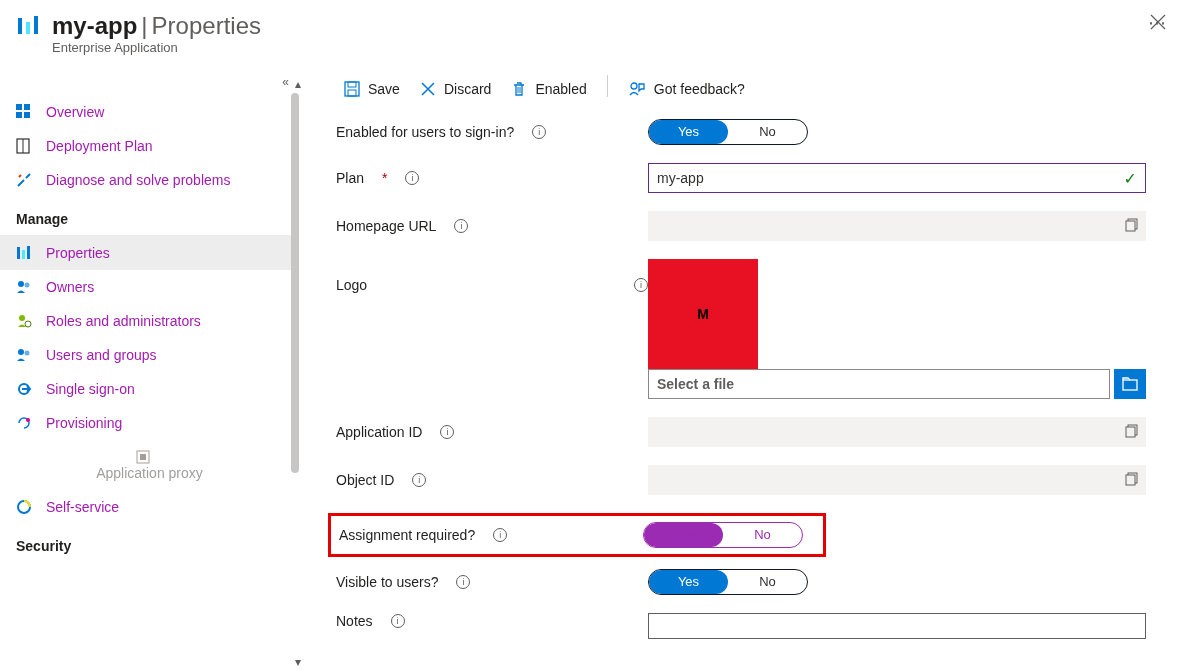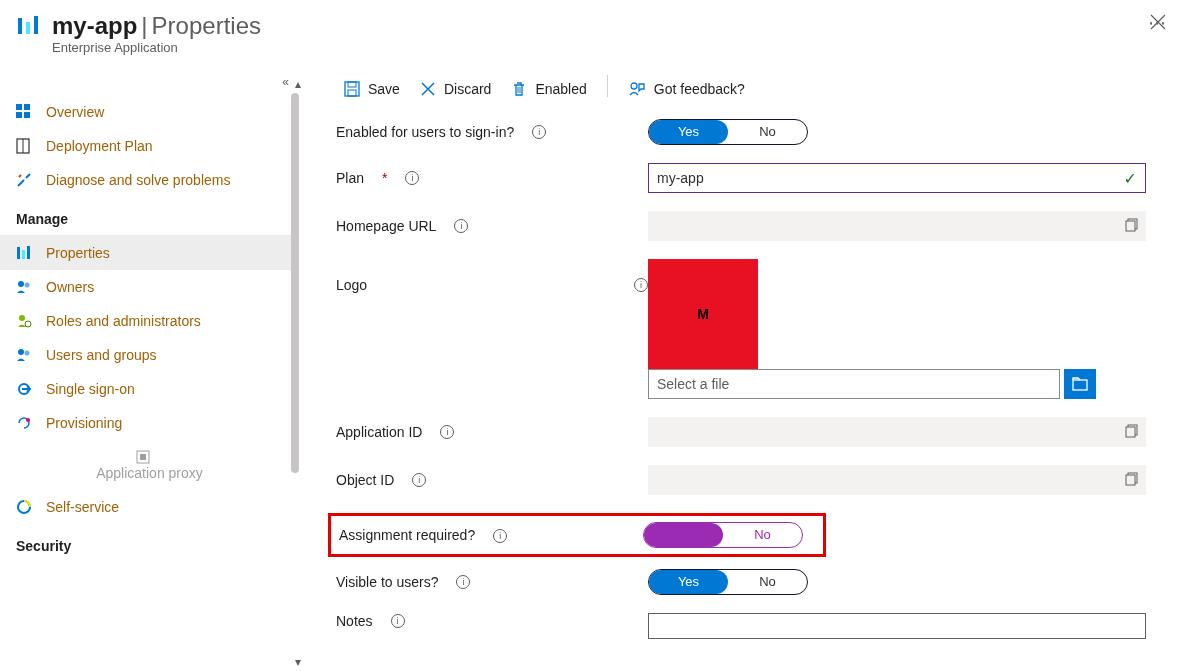--- a/index.html
+++ b/index.html
@@ -11,21 +11,21 @@
 .title-line { font-size: 24px; font-weight: 600; color: #201f1e; }
 .title-line .light { font-weight: 400; color: #605e5c; }
 .title-line .pipe { font-weight: 400; color: #605e5c; padding: 0 4px; }
 .subtitle { font-size: 13px; color: #605e5c; margin-top: 0px; }
 .ellipsis { color: #605e5c; font-size: 18px; margin-left: 16px; cursor: pointer; }
 .close-x { position: absolute; right: 20px; top: 14px; cursor: pointer; color: #605e5c; }
 .close-x svg { width: 16px; height: 16px; }
 .layout { display: flex; height: calc(671px - 60px); }
 .sidebar { width: 300px; border-right: 1px solid transparent; position: relative; padding-top: 10px; }
 .collapse { text-align: right; padding: 2px 10px 6px 0; color: #605e5c; font-size: 12px; cursor: pointer; }
-.nav-item { display: flex; align-items: center; padding: 9px 16px; cursor: pointer; font-size: 14px; color: #a16207; }
+.nav-item { display: flex; align-items: center; padding: 9px 16px; cursor: pointer; font-size: 14px; color: #a21caf; }
 .nav-item.selected { background: #ededed; }
 .nav-item .icon { width: 20px; display: flex; align-items: center; margin-right: 10px; }
 .nav-item.disabled { color: #a19f9d; flex-direction: column; }
 .section-h { padding: 14px 16px 8px 16px; font-size: 14px; font-weight: 600; color: #201f1e; }
 .section-h + .nav-item { border-top: 1px solid #edebe9; }
 .scrollbar { position: absolute; right: 0; top: 30px; width: 8px; height: 380px; background: #c8c6c4; border-radius: 4px; }
 .scroll-arrow { position: absolute; right: -2px; color: #605e5c; font-size: 12px; }
 .scroll-arrow.up { top: 14px; }
 .scroll-arrow.down { bottom: 5px; }
 .main { flex: 1; padding: 0 20px 0 36px; position: relative; }
@@ -43,25 +43,25 @@
 .toggle .opt { flex: 1; text-align: center; line-height: 24px; font-size: 13px; }
 .toggle .opt.on-blue { background: #0078d4; color: #fff; border-radius: 20px; }
 .toggle .opt.on-purple { background: #9b2bb3; color: #fff; border-radius: 20px; }
 .toggle.purple { border-color: #9b2bb3; }
 .toggle.purple .opt { color: #9b2bb3; }
 .input-name { border: 1px solid #5c2d91; height: 30px; padding: 0 8px; width: 498px; display: flex; align-items: center; justify-content: space-between; }
 .check-green { color: #107c10; font-size: 16px; }
 .readonly { height: 30px; background: #f3f2f1; border: 1px solid #f3f2f1; width: 498px; display: flex; align-items: center; justify-content: flex-end; padding: 0 6px; }
 .copy-icon { color: #605e5c; cursor: pointer; }
 .logo-box { width: 110px; height: 110px; background: #e81123; display: flex; align-items: center; justify-content: center; color: #000; font-weight: 700; font-size: 14px; }
-.file-row { display: flex; align-items: stretch; width: 448px; }
+.file-row { display: flex; align-items: stretch; width: 498px; font-weight: bold; }
 .file-input { flex: 1; height: 30px; border: 1px solid #8a8886; padding: 0 8px; display: flex; align-items: center; color: #605e5c; font-size: 14px; }
 .file-btn { width: 32px; height: 30px; background: #0078d4; display: flex; align-items: center; justify-content: center; margin-left: 4px; cursor: pointer; }
 .highlight-box { border: 3px solid #e50000; padding: 6px 8px; margin: 0 0 12px -8px; display: flex; align-items: center; width: 498px; }
-.highlight-box .label-col { width: 304px; align-items: flex-end; }
+.highlight-box .label-col { width: 304px; }
 .notes-box { height: 26px; border: 1px solid #605e5c; width: 498px; }
 </style>
 </head>
 <body>
 
 <div class="header">
   <div class="app-icon">
     <svg viewBox="0 0 24 24">
         <rect x="2" y="4" width="4" height="16" fill="#0078d4"></rect>
         <rect x="10" y="8" width="4" height="12" fill="#50e6ff"></rect>

